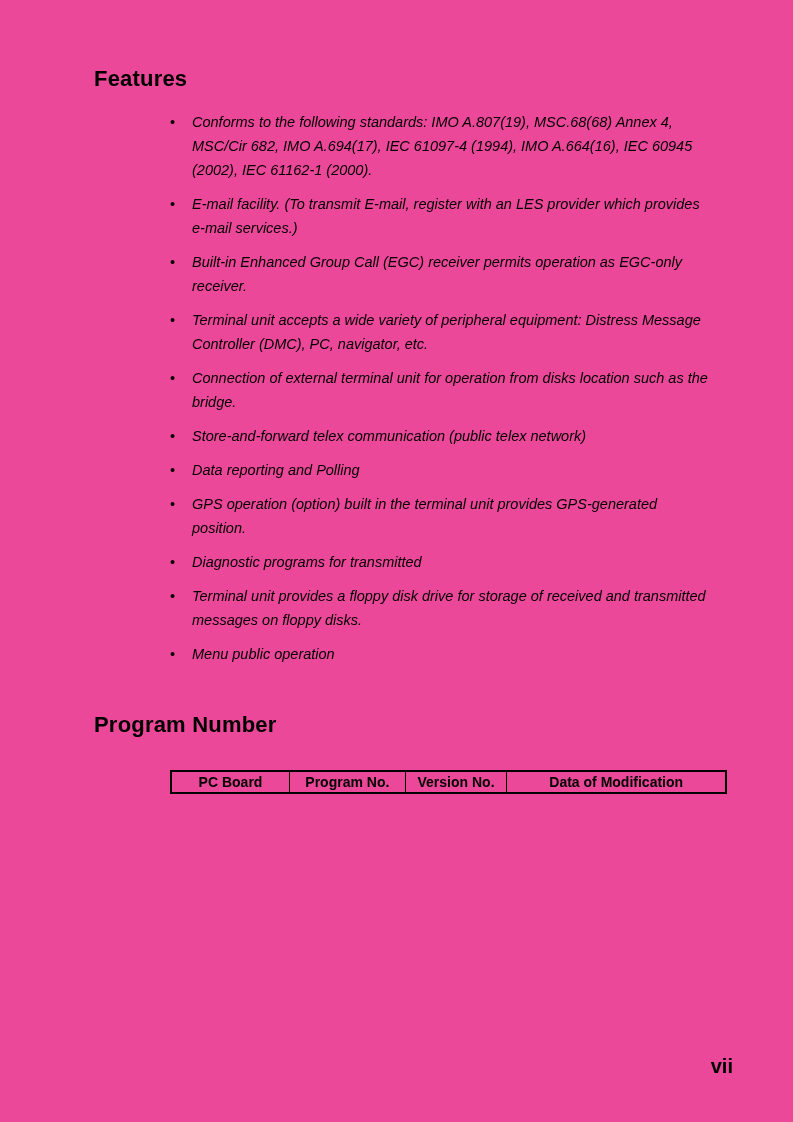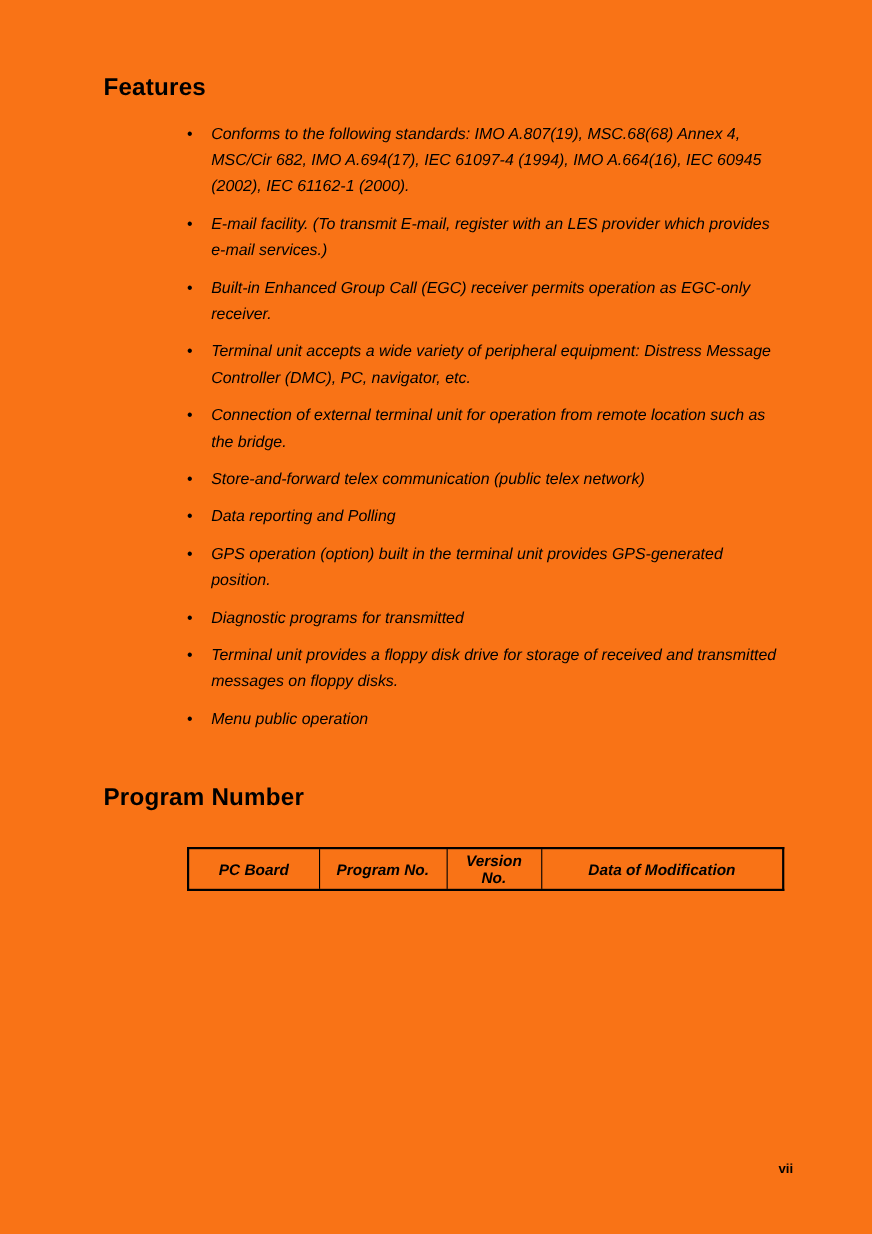--- a/index.html
+++ b/index.html
@@ -5,21 +5,21 @@
   * { margin: 0; padding: 0; box-sizing: border-box; }
   html, body { background: #ffffff; }
   body {
     font-family: "Liberation Sans", "DejaVu Sans", sans-serif;
     color: #000000;
   }
   .page {
     position: relative;
     width: 793px;
     height: 1122px;
-    background: #f97316;
+    background: #ec4899;
     overflow: hidden;
   }
   .content {
     padding: 66px 66px 0 94px;
   }
   .section-heading {
     font-size: 22px;
     font-weight: bold;
     letter-spacing: 0.2px;
   }
@@ -51,39 +51,38 @@
     margin-left: 76px;
     border-collapse: collapse;
     border: 2px solid #000000;
     font-size: 14px;
   }
   table.program-table th,
   table.program-table td {
     border: 1px solid #000000;
     padding: 2px 6px;
     height: 22px;
-    font-style: italic;
   }
   table.program-table th {
     font-weight: bold;
     text-align: center;
   }
   table.program-table td {
     text-align: left;
     font-size: 14.5px;
   }
   .col-board   { width: 119px; }
   .col-program { width: 116px; }
-  .col-version { width: 86px; margin-left: 21px; }
+  .col-version { width: 102px; margin-left: 21px; }
   .col-date    { width: 220px; }
   .page-number {
     position: absolute;
     top: 1055px;
-    right: 72px;
-    font-size: 12px;
+    right: 60px;
+    font-size: 20px;
     font-weight: bold;
   }
 </style>
 </head>
 <body>
 
 <div class="page">
   <div class="content">
 
     <div class="section-heading features-heading">Features</div>
@@ -100,21 +99,21 @@
       <div class="bullet-item">
         <span class="bullet-marker">•</span>
         <span class="bullet-text">Built-in Enhanced Group Call (EGC) receiver permits operation as EGC-only receiver.</span>
       </div>
       <div class="bullet-item">
         <span class="bullet-marker">•</span>
         <span class="bullet-text">Terminal unit accepts a wide variety of peripheral equipment: Distress Message Controller (DMC), PC, navigator, etc.</span>
       </div>
       <div class="bullet-item">
         <span class="bullet-marker">•</span>
-        <span class="bullet-text">Connection of external terminal unit for operation from remote location such as the bridge.</span>
+        <span class="bullet-text">Connection of external terminal unit for operation from disks location such as the bridge.</span>
       </div>
       <div class="bullet-item">
         <span class="bullet-marker">•</span>
         <span class="bullet-text">Store-and-forward telex communication (public telex network)</span>
       </div>
       <div class="bullet-item">
         <span class="bullet-marker">•</span>
         <span class="bullet-text">Data reporting and Polling</span>
       </div>
       <div class="bullet-item">

